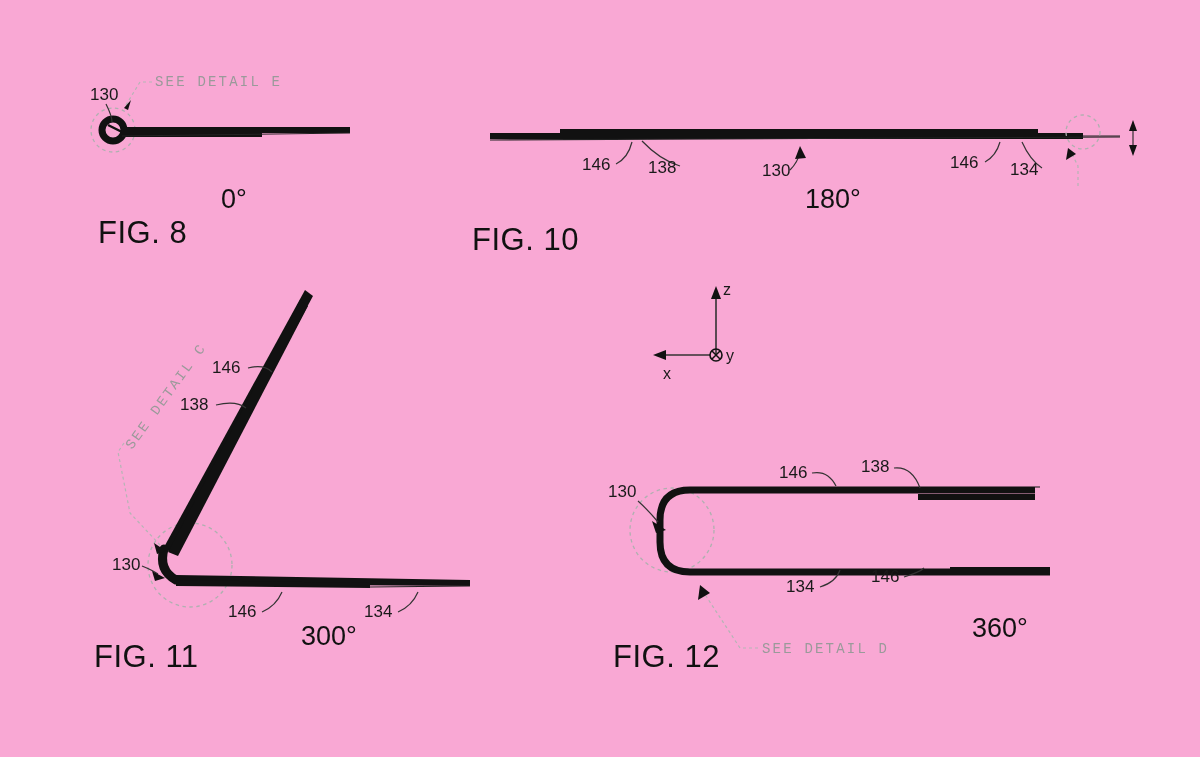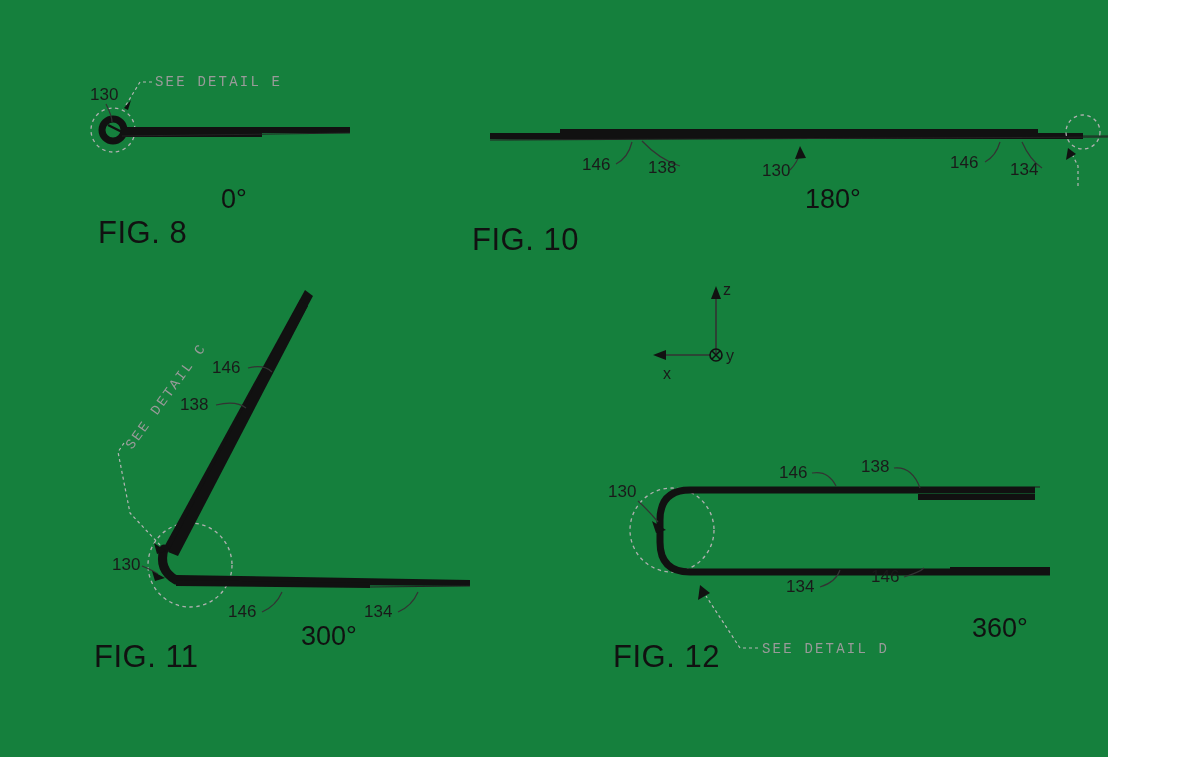--- a/index.html
+++ b/index.html
@@ -7,23 +7,23 @@
     margin: 0;
     padding: 0;
     background: #ffffff;
   }
   body {
     font-family: "Liberation Sans", sans-serif;
     color: #000000;
   }
   #sheet {
     position: relative;
-    width: 1108px;
+    width: 1200px;
     height: 757px;
-    background: #15803d;
+    background: #f9a8d4;
     overflow: hidden;
   }
   #sheet svg {
     display: block;
     width: 1200px;
     height: 757px;
   }
   .fig-label {
     font-family: "Liberation Sans", sans-serif;
     font-size: 31px;

